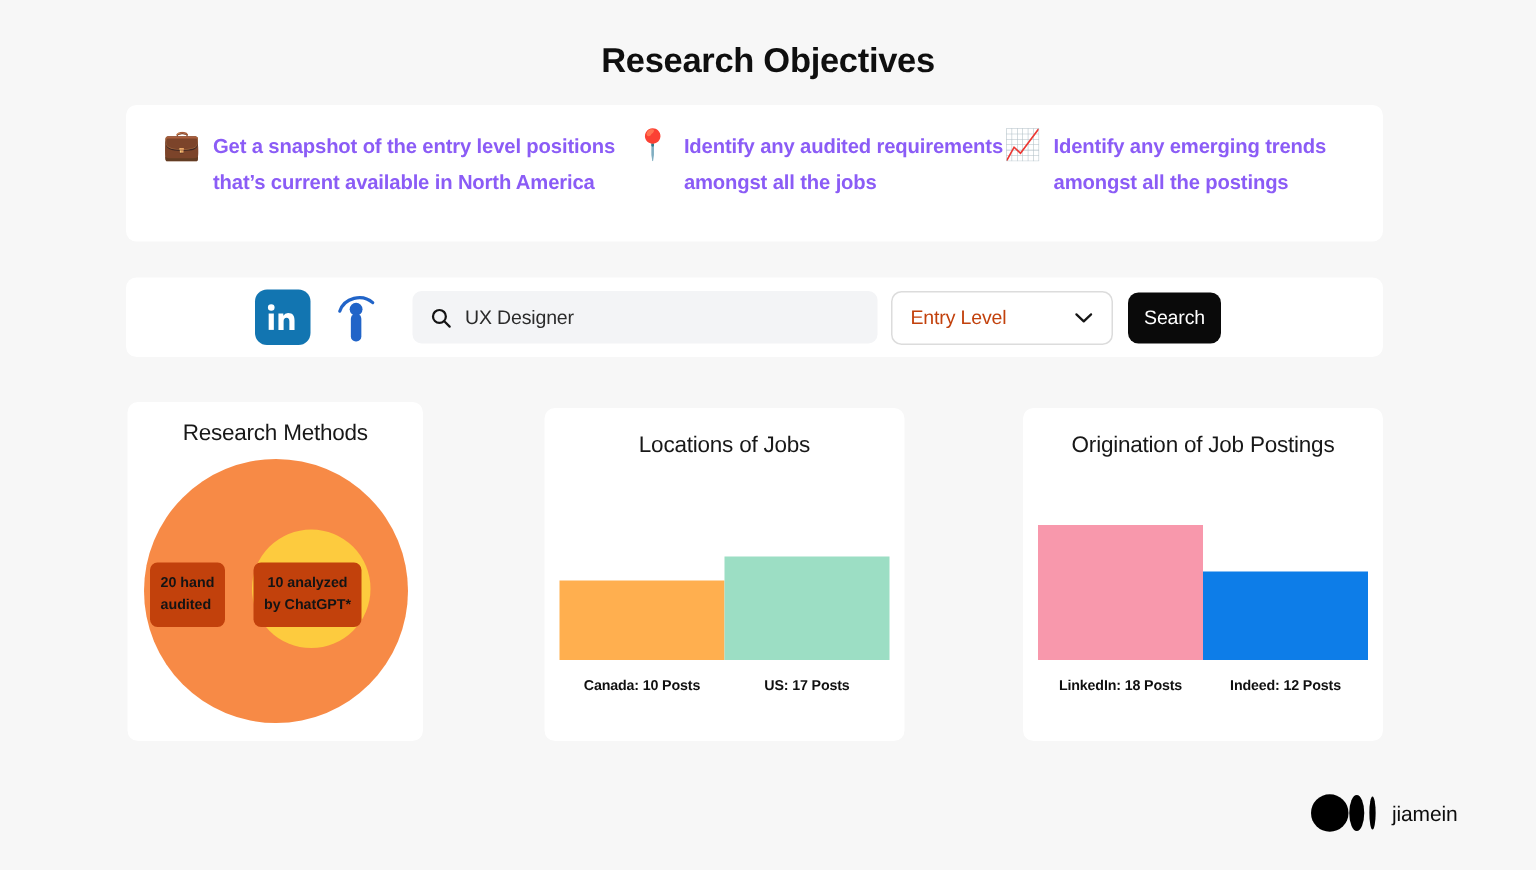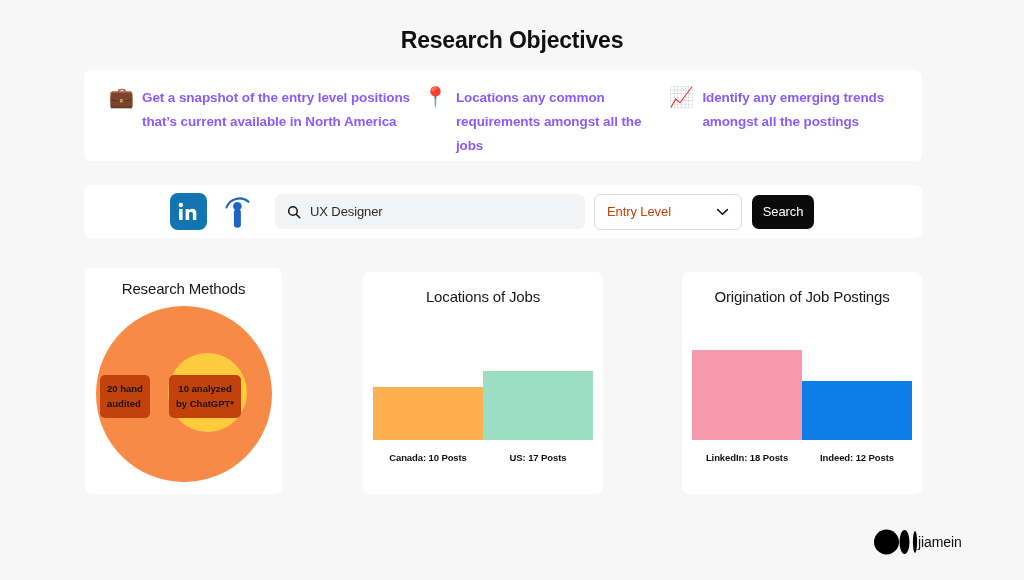--- a/index.html
+++ b/index.html
@@ -241,20 +241,21 @@
     letter-spacing: -0.1px;
   }
 
   
   .footer-brand {
     position: absolute;
     left: 874px;
     top: 529px;
     display: flex;
     align-items: center;
+    gap: 10px;
   }
   .medium-mark { display: block; }
   .brand-name {
     font-size: 14px;
     color: #0d0d0d;
     letter-spacing: -0.1px;
   }
 </style>
 </head>
 <body>
@@ -263,21 +264,21 @@
 
 <div class="objectives-card">
 
   <div class="objective col-1">
     <span class="obj-emoji">💼</span>
     <span class="obj-text">Get a snapshot of the entry level positions that’s current available in North America</span>
   </div>
 
   <div class="objective col-2">
     <span class="obj-emoji">📍</span>
-    <span class="obj-text">Locations any common requirements amongst all the jobs</span>
+    <span class="obj-text">Identify any audited requirements amongst all the jobs</span>
   </div>
 
   <div class="objective col-3">
     <span class="obj-emoji">📈</span>
     <span class="obj-text">Identify any emerging trends amongst all the postings</span>
   </div>
 </div>
 
 <div class="search-card">
 

